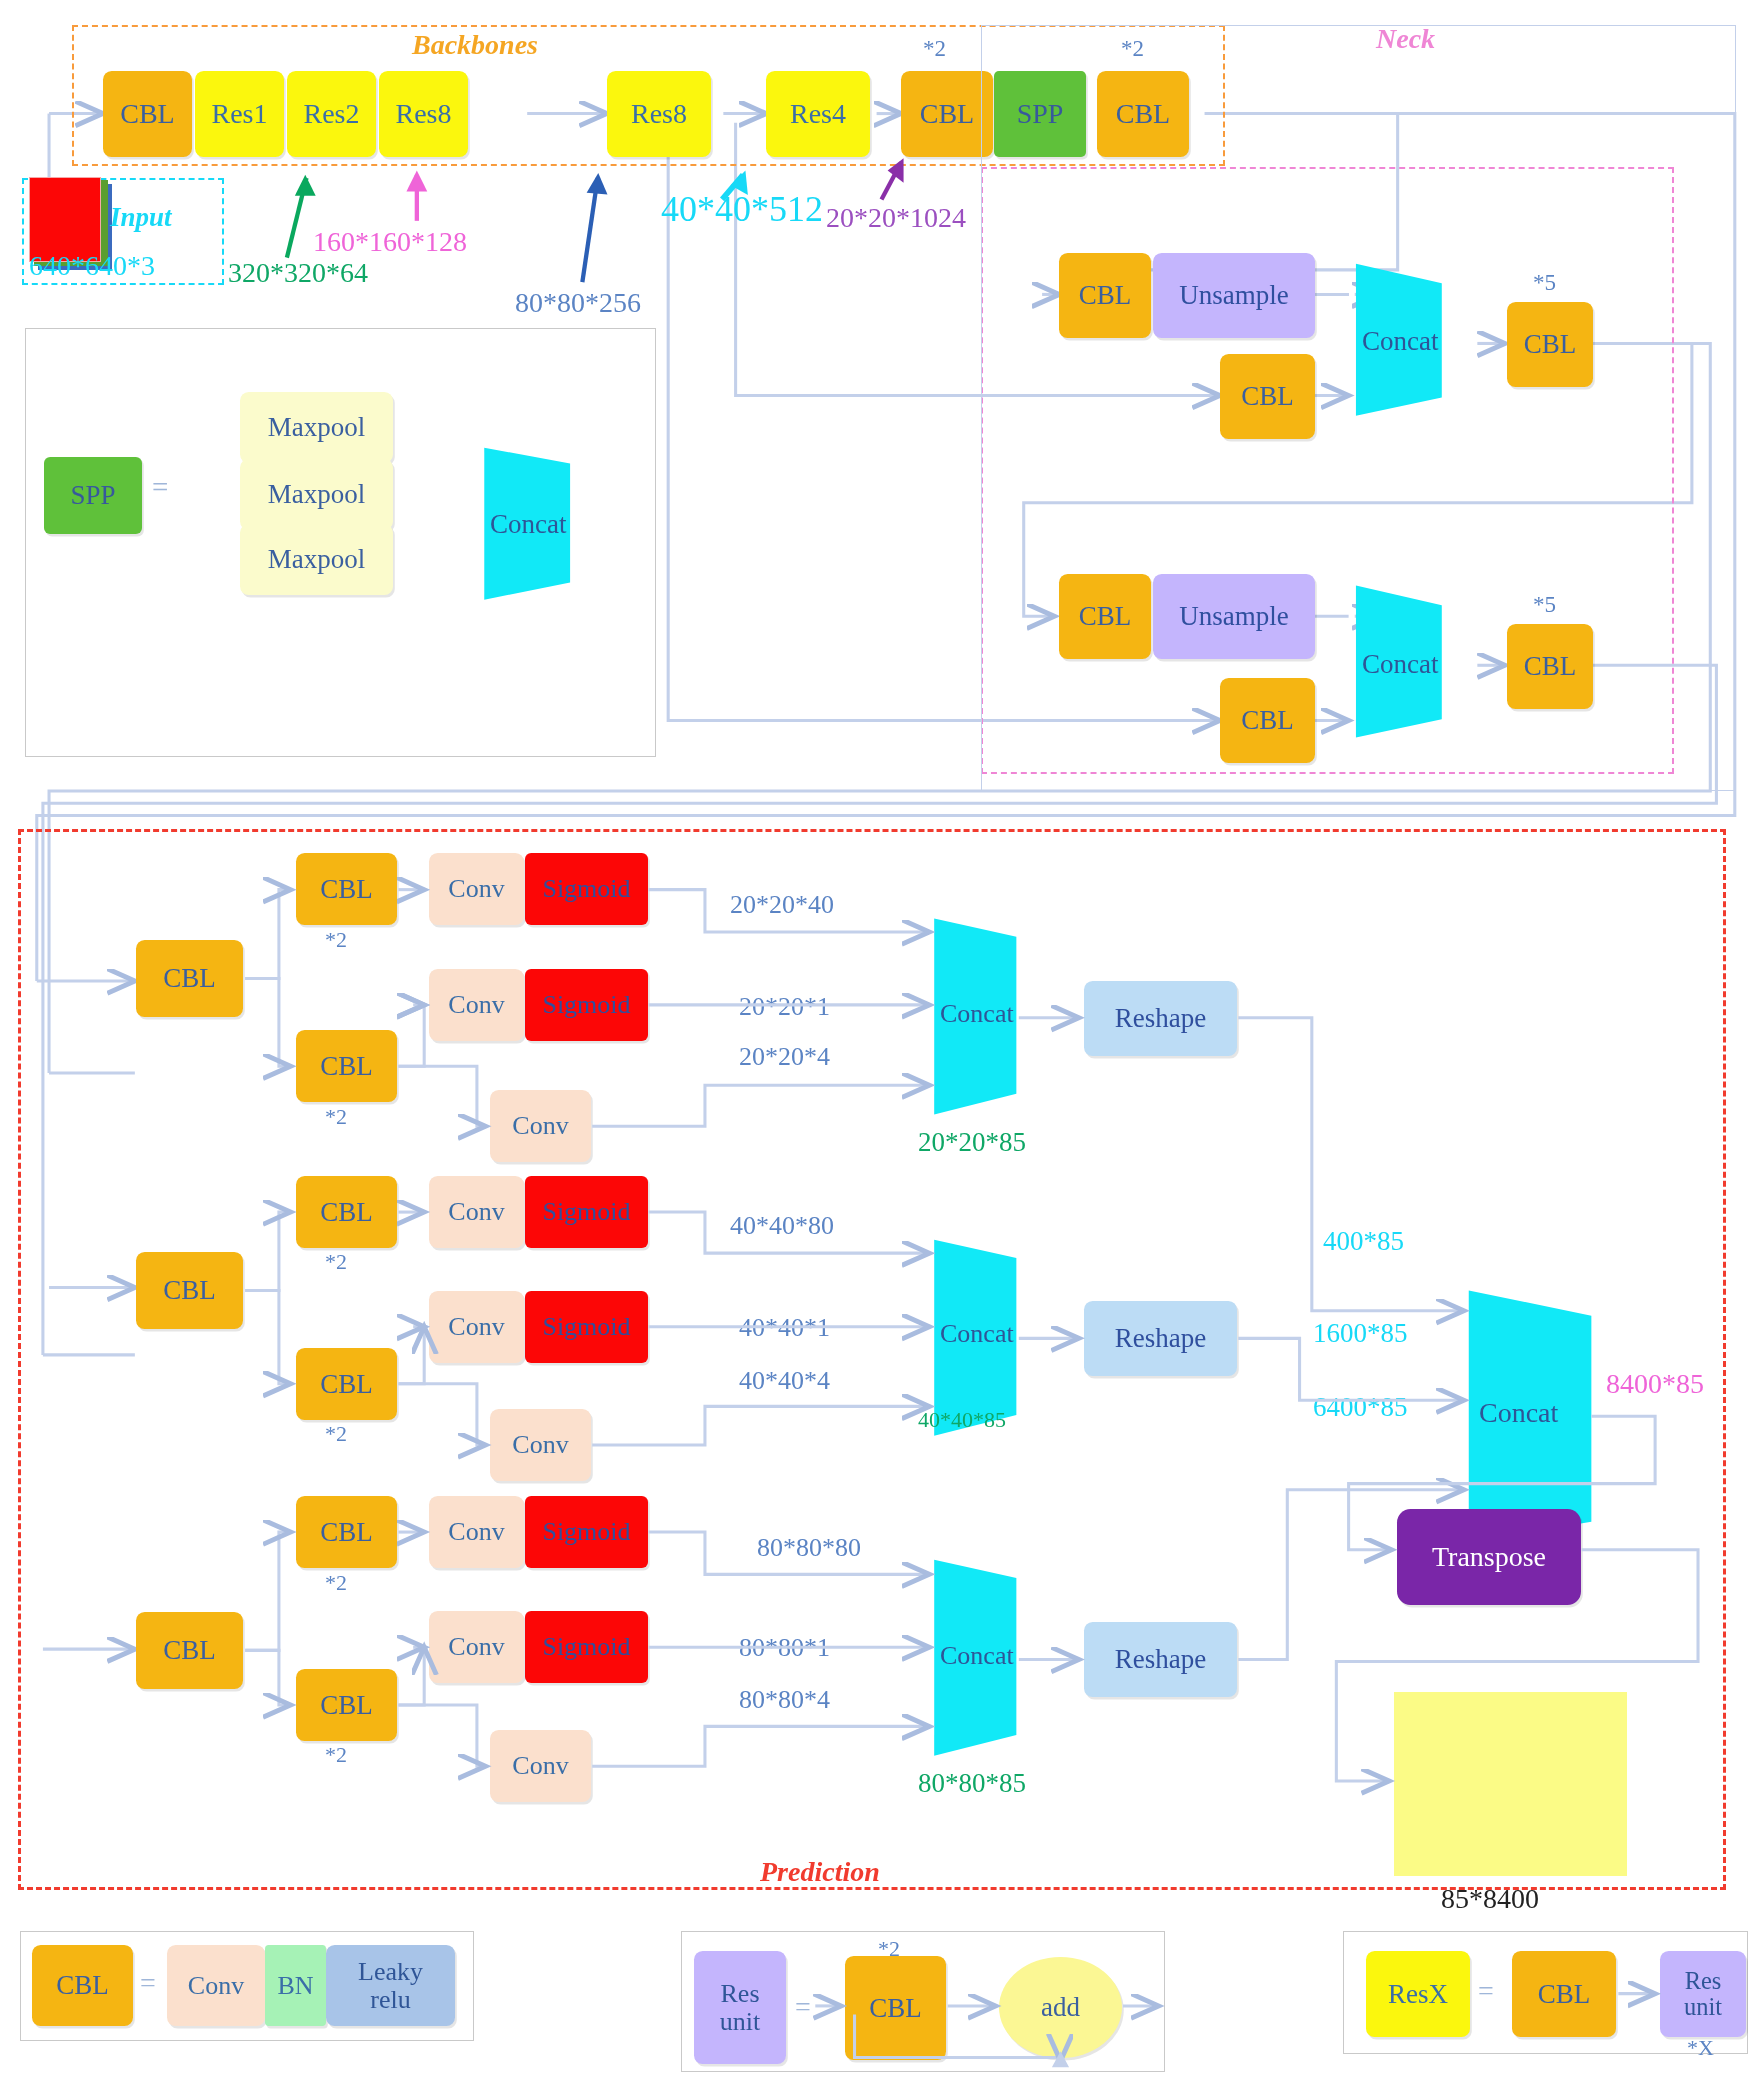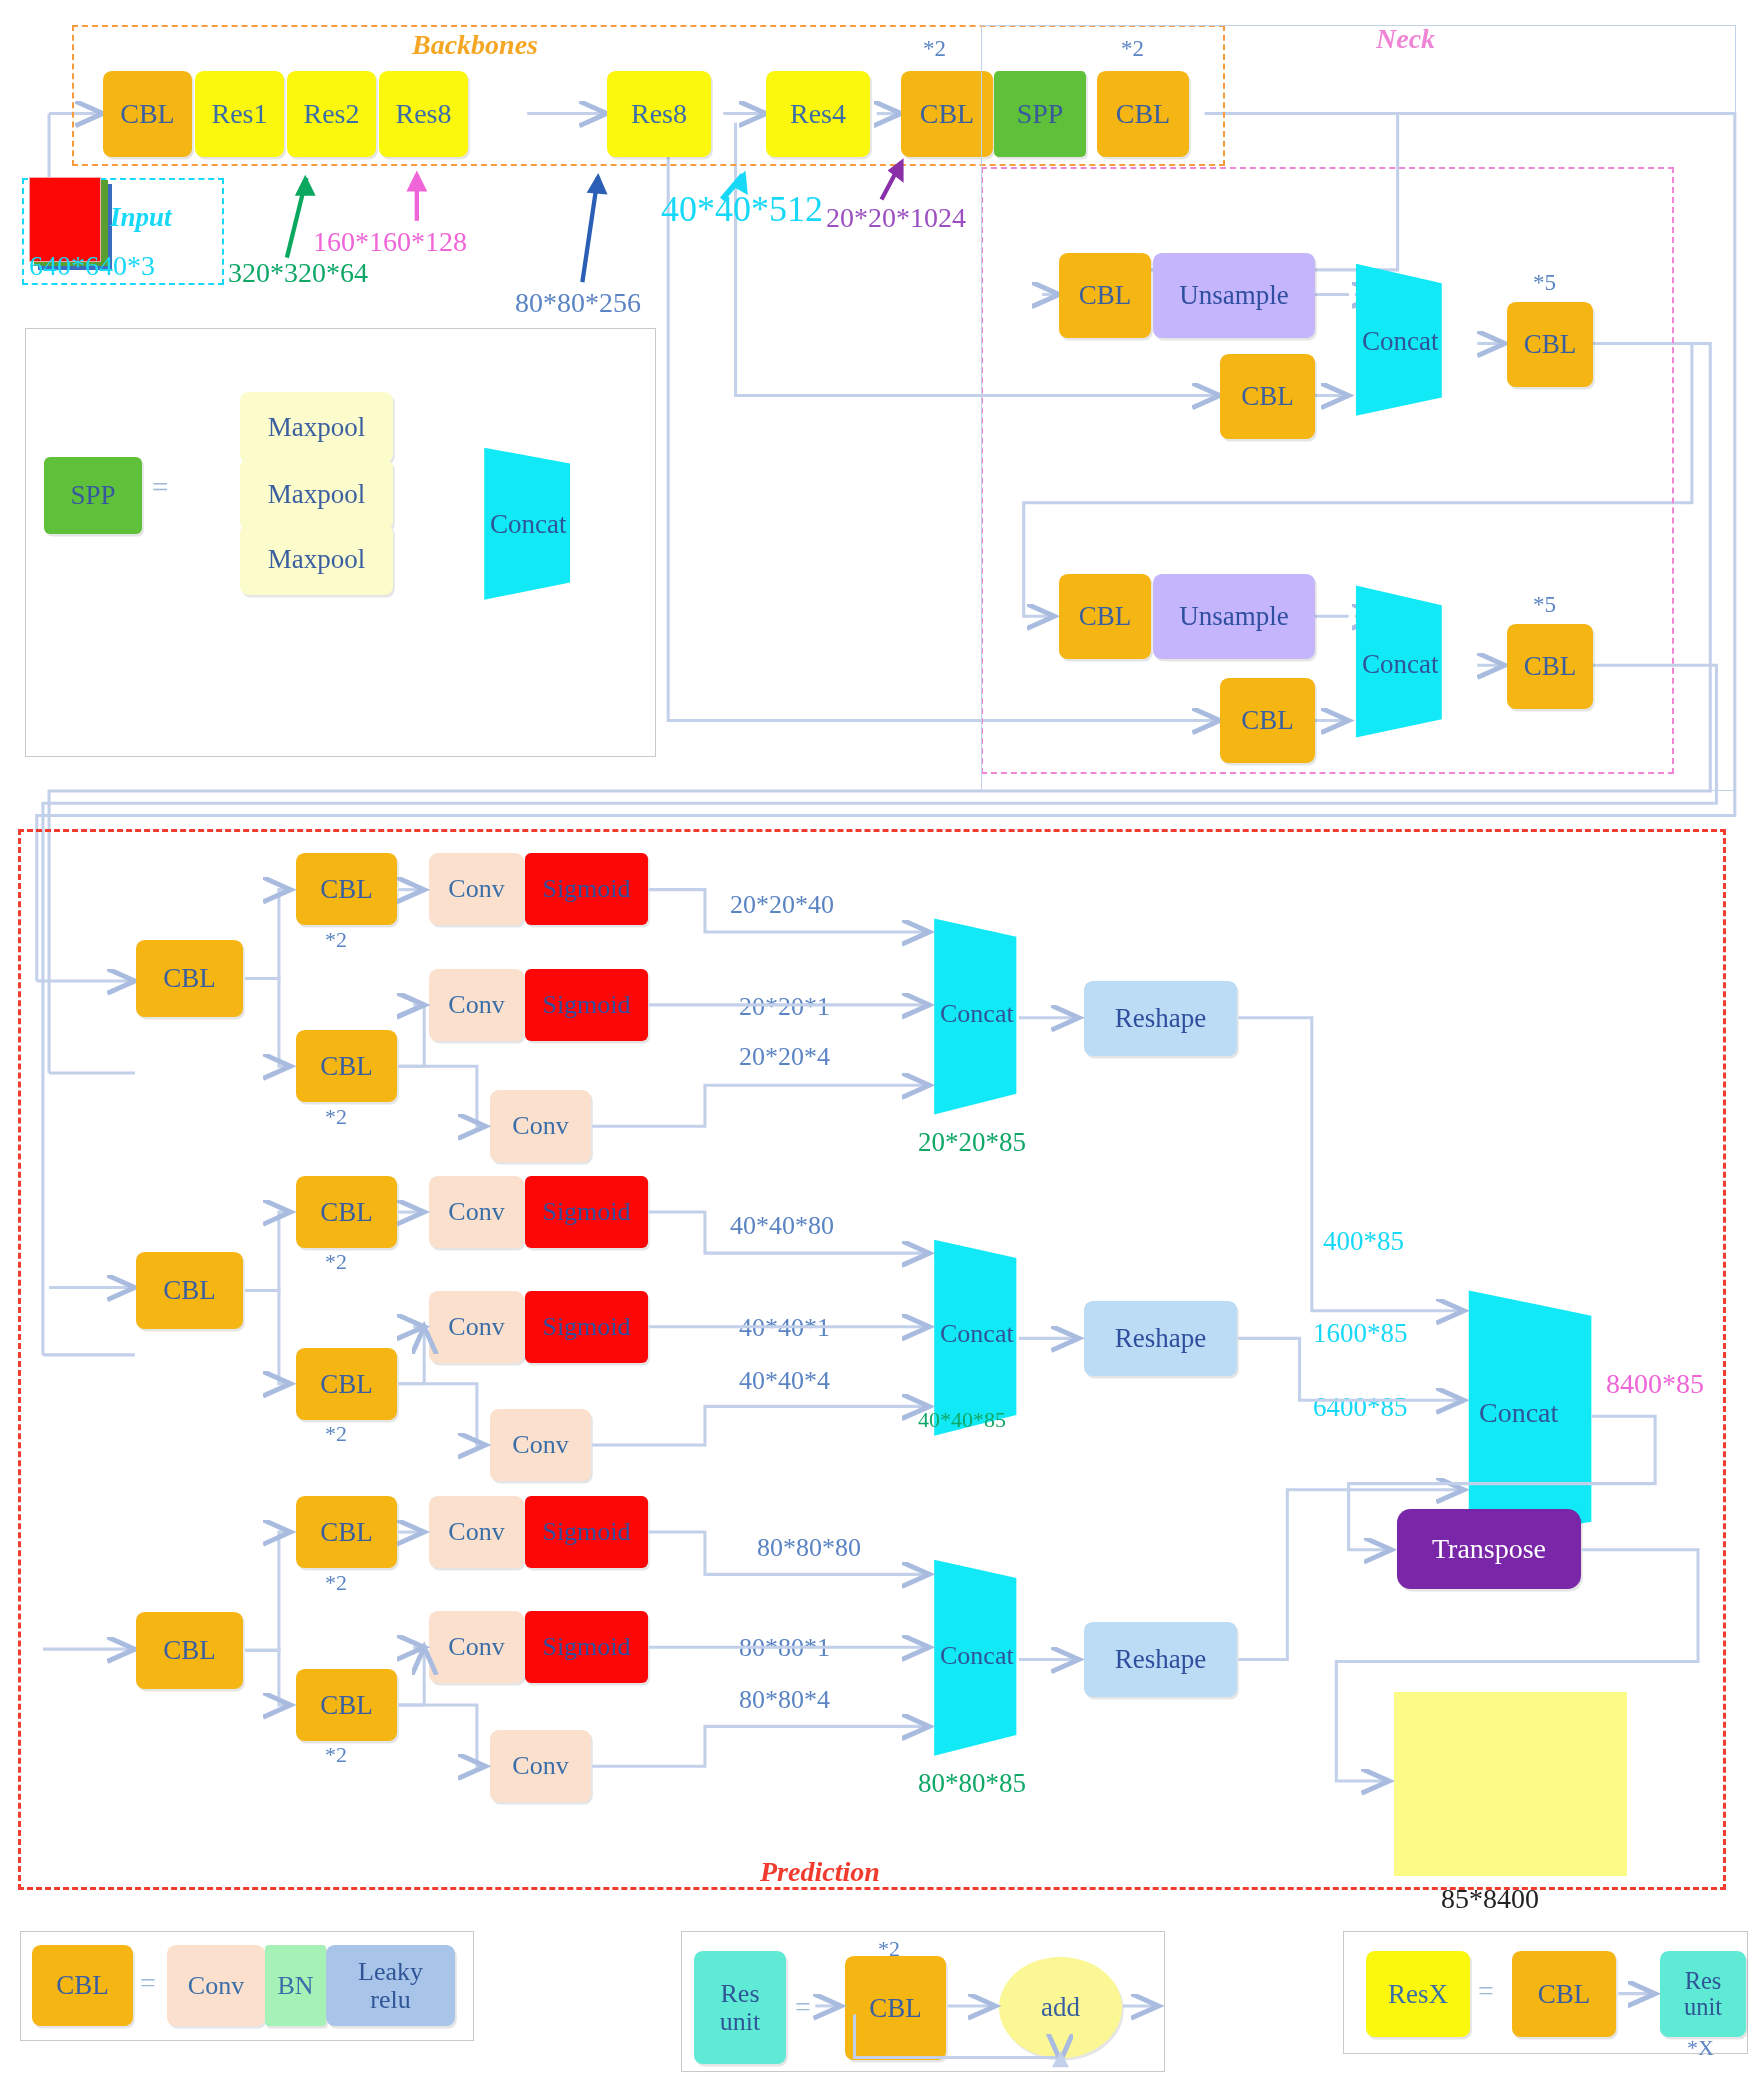--- a/index.html
+++ b/index.html
@@ -20,21 +20,21 @@
   .n-res{background:#fbf70d;color:#3a6ea8;}
   .n-spp{background:#5fc13a;color:#37599c;}
   .n-conv{background:#fbe0cd;color:#3a6ea8;}
   .n-sig{background:#fc0606;color:#2f4f9e;border-radius:6.1px;}
   .n-up{background:#c4b5fd;color:#2f4f9e;}
   .n-reshape{background:#bcdcf5;color:#2f4f9e;}
   .n-transpose{background:#7a26a8;color:#ffffff;}
   .n-maxpool{background:#fbfbcc;color:#3a5fa0;}
   .n-bn{background:#a6f2b6;color:#3a6ea8;}
   .n-leaky{background:#a8c4e8;color:#2f5597;}
-  .n-resunit{background:#5eead4;color:#2f5597;}
+  .n-resunit{background:#c4b5fd;color:#2f5597;}
   .n-resx{background:#fbf70d;color:#3a6ea8;}
   .n-add{background:#fbf794;color:#3a5fa0;border-radius:50%;}
   .n-matrix{background:#fbfb86;border-radius:0;box-shadow:none;}
 
   
   .lbl{position:absolute;white-space:nowrap;font-family:"Liberation Serif",serif;}
   .lbl-blue{color:#5b84c4;}
   .lbl-green{color:#0fa766;}
   .lbl-cyan{color:#17d9f7;}
   .lbl-dkblue{color:#3a6ea8;}
@@ -293,21 +293,21 @@
   <div class="lbl lbl-cyan" style="left:1323px;top:1226px;font-size:27px;">400*85</div>
   <div class="lbl lbl-cyan" style="left:1313px;top:1318px;font-size:27px;">1600*85</div>
   <div class="lbl lbl-cyan" style="left:1313px;top:1392px;font-size:27px;">6400*85</div>
 
   <svg class="ov" viewBox="0 0 2876 3404" width="1763" height="2087">
     <polygon points="2396,2105 2596,2146 2596,2482 2396,2516" fill="#11e9f7"></polygon>
   </svg>
   <div class="lbl" style="left:1479px;top:1397px;font-size:28px;color:#2f5597;">Concat</div>
   <div class="lbl lbl-magenta" style="left:1606px;top:1368px;font-size:28px;">8400*85</div>
 
-  <div class="node n-transpose" style="left:1397px;top:1509px;width:184px;height:80px;font-size:28px;border-radius:13.5px;">Transpose</div>
+  <div class="node n-transpose" style="left:1397px;top:1509px;width:184px;height:96px;font-size:28px;border-radius:13.5px;">Transpose</div>
 
   <div class="node n-matrix" style="left:1394px;top:1692px;width:233px;height:184px;"></div>
   <div class="lbl lbl-black" style="left:1441px;top:1883px;font-size:28px;">85*8400</div>
 
   <svg class="ov" viewBox="0 0 2876 3404" width="1763" height="2087">
     <g stroke="#c3d0ea" stroke-width="5" fill="none" marker-end="url(#ah)">
 
       <path d="M 400,1596 L 455,1596 L 455,1451 L 474,1451"></path>
       <path d="M 400,1596 L 455,1596 L 455,1739 L 474,1739"></path>
       <path d="M 650,1451 L 692,1451"></path>

